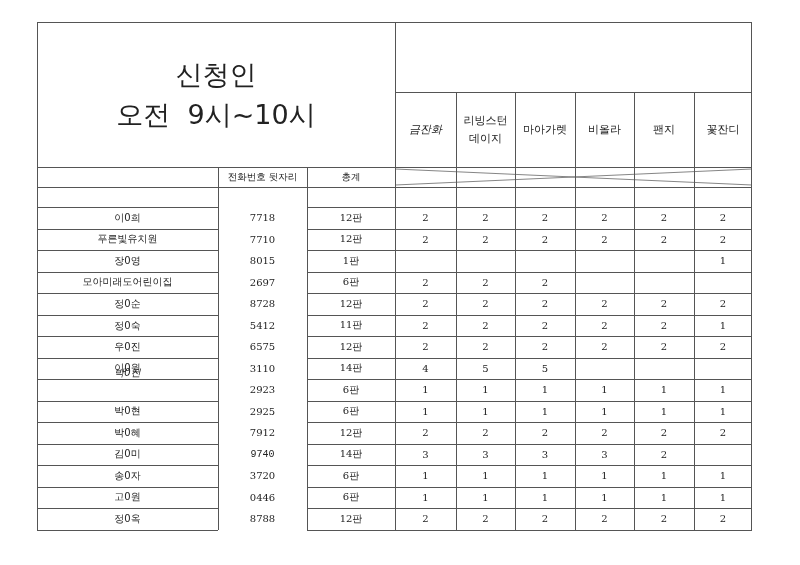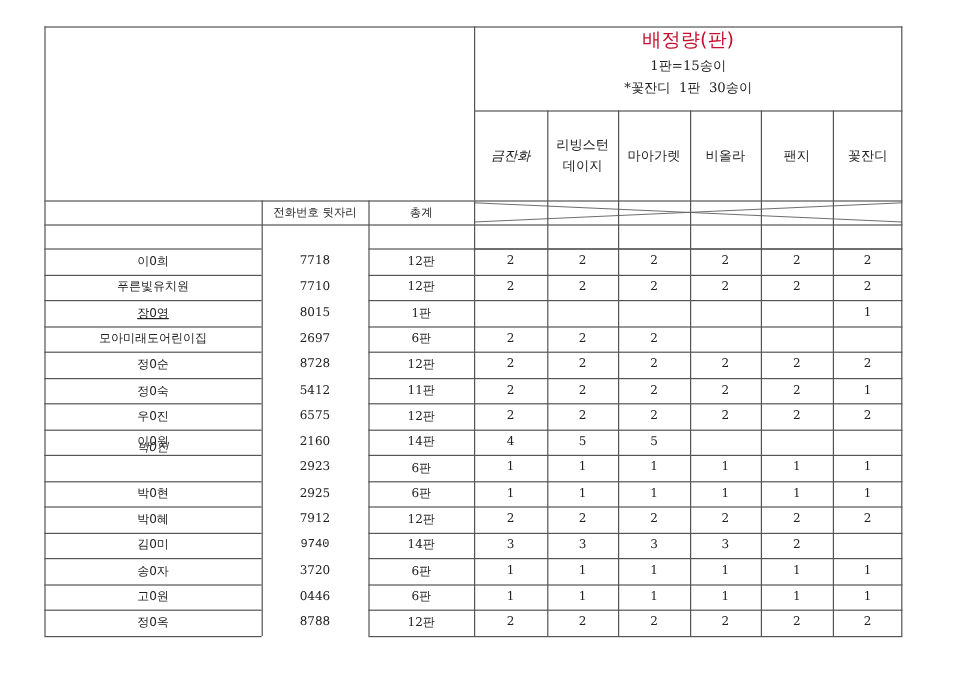--- a/index.html
+++ b/index.html
@@ -15,26 +15,25 @@
   .flower { font-family:"DejaVu Sans","Liberation Sans", sans-serif; font-size:11px; line-height:1.6; }
   .hdr { font-family:"DejaVu Sans","Liberation Sans", sans-serif; font-size:9.5px; }
   .name { font-family:"DejaVu Sans","Liberation Sans", sans-serif; font-size:10px; }
   svg.diag { position:absolute; left:358px; top:145px; }
 </style>
 </head>
 <body>
 
 <div class="sheet" id="sheet">
 
-
-  <div class="cell" style="left:358px;top:0;width:357px;height:70px;flex-direction:column;justify-content:flex-start;padding-top:1px;box-sizing:border-box;">
-    <div class="alloc-title">배정량(판)</div>
-    <div class="note" style="margin-top:3px;">1판=15송이</div>
-    <div class="note" style="margin-top:4px;white-space:pre;">*꽃잔디  1판  30송이</div>
+  <div class="cell title-big" style="left:0;top:0;width:358px;height:145px;flex-direction:column;">
+    <div>신청인</div>
+    <div style="white-space:pre;">오전  9시~10시</div>
   </div>
+
 
   <div id="flower-headers">
       <div class="cell flower" style="left: 358px; top: 70px; width: 61px; height: 75px; flex-direction: column; font-style: italic;">
         <div>금잔화</div>
       </div>
       <div class="cell flower" style="left: 419px; top: 70px; width: 59px; height: 75px; flex-direction: column;">
         <div>리빙스턴</div>
         <div>데이지</div>
       </div>
       <div class="cell flower" style="left: 478px; top: 70px; width: 60px; height: 75px; flex-direction: column;">
@@ -71,21 +70,21 @@
       <div class="cell " style="left: 657px; top: 185px; width: 58px; height: 21.5px;">2</div>
       <div class="cell name" style="left: 0px; top: 206.5px; width: 181px; height: 21.5px;">푸른빛유치원</div>
       <div class="cell " style="left: 181px; top: 206.5px; width: 89px; height: 21.5px;">7710</div>
       <div class="cell " style="left: 270px; top: 206.5px; width: 88px; height: 21.5px;">12판</div>
       <div class="cell " style="left: 358px; top: 206.5px; width: 61px; height: 21.5px;">2</div>
       <div class="cell " style="left: 419px; top: 206.5px; width: 59px; height: 21.5px;">2</div>
       <div class="cell " style="left: 478px; top: 206.5px; width: 60px; height: 21.5px;">2</div>
       <div class="cell " style="left: 538px; top: 206.5px; width: 59px; height: 21.5px;">2</div>
       <div class="cell " style="left: 597px; top: 206.5px; width: 60px; height: 21.5px;">2</div>
       <div class="cell " style="left: 657px; top: 206.5px; width: 58px; height: 21.5px;">2</div>
-      <div class="cell name" style="left: 0px; top: 228px; width: 181px; height: 21.5px; text-decoration: underline;">장0영</div>
+      <div class="cell name" style="left: 0px; top: 228px; width: 181px; height: 21.5px;">장0영</div>
       <div class="cell " style="left: 181px; top: 228px; width: 89px; height: 21.5px;">8015</div>
       <div class="cell " style="left: 270px; top: 228px; width: 88px; height: 21.5px;">1판</div>
       <div class="cell " style="left: 358px; top: 228px; width: 61px; height: 21.5px;"></div>
       <div class="cell " style="left: 419px; top: 228px; width: 59px; height: 21.5px;"></div>
       <div class="cell " style="left: 478px; top: 228px; width: 60px; height: 21.5px;"></div>
       <div class="cell " style="left: 538px; top: 228px; width: 59px; height: 21.5px;"></div>
       <div class="cell " style="left: 597px; top: 228px; width: 60px; height: 21.5px;"></div>
       <div class="cell " style="left: 657px; top: 228px; width: 58px; height: 21.5px;">1</div>
       <div class="cell name" style="left: 0px; top: 249.5px; width: 181px; height: 21.5px;">모아미래도어린이집</div>
       <div class="cell " style="left: 181px; top: 249.5px; width: 89px; height: 21.5px;">2697</div>
@@ -117,21 +116,21 @@
       <div class="cell name" style="left: 0px; top: 314px; width: 181px; height: 21.5px;">우0진</div>
       <div class="cell " style="left: 181px; top: 314px; width: 89px; height: 21.5px;">6575</div>
       <div class="cell " style="left: 270px; top: 314px; width: 88px; height: 21.5px;">12판</div>
       <div class="cell " style="left: 358px; top: 314px; width: 61px; height: 21.5px;">2</div>
       <div class="cell " style="left: 419px; top: 314px; width: 59px; height: 21.5px;">2</div>
       <div class="cell " style="left: 478px; top: 314px; width: 60px; height: 21.5px;">2</div>
       <div class="cell " style="left: 538px; top: 314px; width: 59px; height: 21.5px;">2</div>
       <div class="cell " style="left: 597px; top: 314px; width: 60px; height: 21.5px;">2</div>
       <div class="cell " style="left: 657px; top: 314px; width: 58px; height: 21.5px;">2</div>
       <div class="cell name" style="left: 0px; top: 335.5px; width: 181px; height: 21.5px;">이0원</div>
-      <div class="cell " style="left: 181px; top: 335.5px; width: 89px; height: 21.5px;">2160</div>
+      <div class="cell " style="left: 181px; top: 335.5px; width: 89px; height: 21.5px;">3110</div>
       <div class="cell " style="left: 270px; top: 335.5px; width: 88px; height: 21.5px;">14판</div>
       <div class="cell " style="left: 358px; top: 335.5px; width: 61px; height: 21.5px;">4</div>
       <div class="cell " style="left: 419px; top: 335.5px; width: 59px; height: 21.5px;">5</div>
       <div class="cell " style="left: 478px; top: 335.5px; width: 60px; height: 21.5px;">5</div>
       <div class="cell " style="left: 538px; top: 335.5px; width: 59px; height: 21.5px;"></div>
       <div class="cell " style="left: 597px; top: 335.5px; width: 60px; height: 21.5px;"></div>
       <div class="cell " style="left: 657px; top: 335.5px; width: 58px; height: 21.5px;"></div>
       <div class="cell name" style="left: 0px; top: 344px; width: 181px; height: 14px; font-style: italic;">박0진</div>
       <div class="cell " style="left: 181px; top: 357px; width: 89px; height: 21.5px;">2923</div>
       <div class="cell " style="left: 270px; top: 357px; width: 88px; height: 21.5px;">6판</div>

